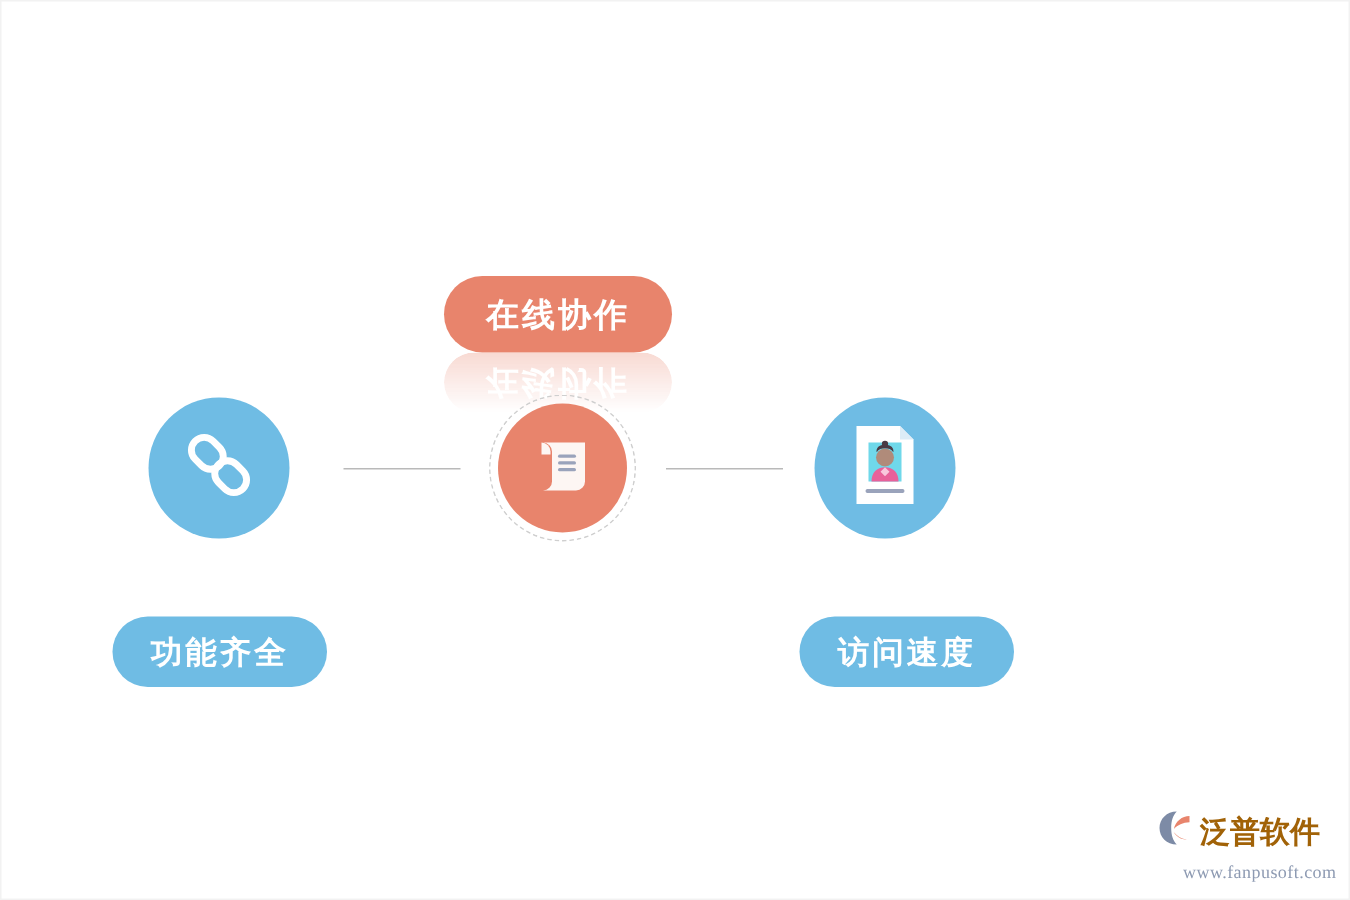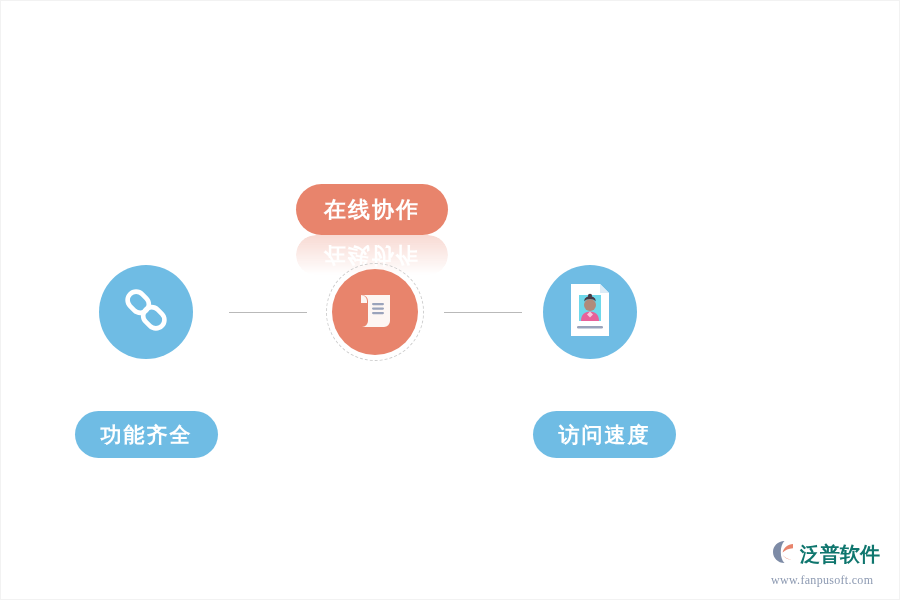--- a/index.html
+++ b/index.html
@@ -141,32 +141,33 @@
     width: 120px;
     z-index: 8;
     user-select: none;
   }
   .wm-row {
     display: flex;
     align-items: center;
     gap: 3px;
   }
   .wm-text {
-    color: #0f766e;
+    color: #a16207;
     font-size: 20px;
     font-weight: bold;
     letter-spacing: 0px;
     line-height: 1;
     text-align: right;
   }
   .wm-url {
     color: #8d9ab2;
     font-size: 12px;
     letter-spacing: 0.3px;
     margin-top: 4px;
+    text-align: right;
     font-family: "Liberation Serif", "DejaVu Serif", serif;
   }
 </style>
 </head>
 <body>
 
 <div id="canvas">
 
   <div class="pill-top-reflection">
     <span>在线协作</span>

